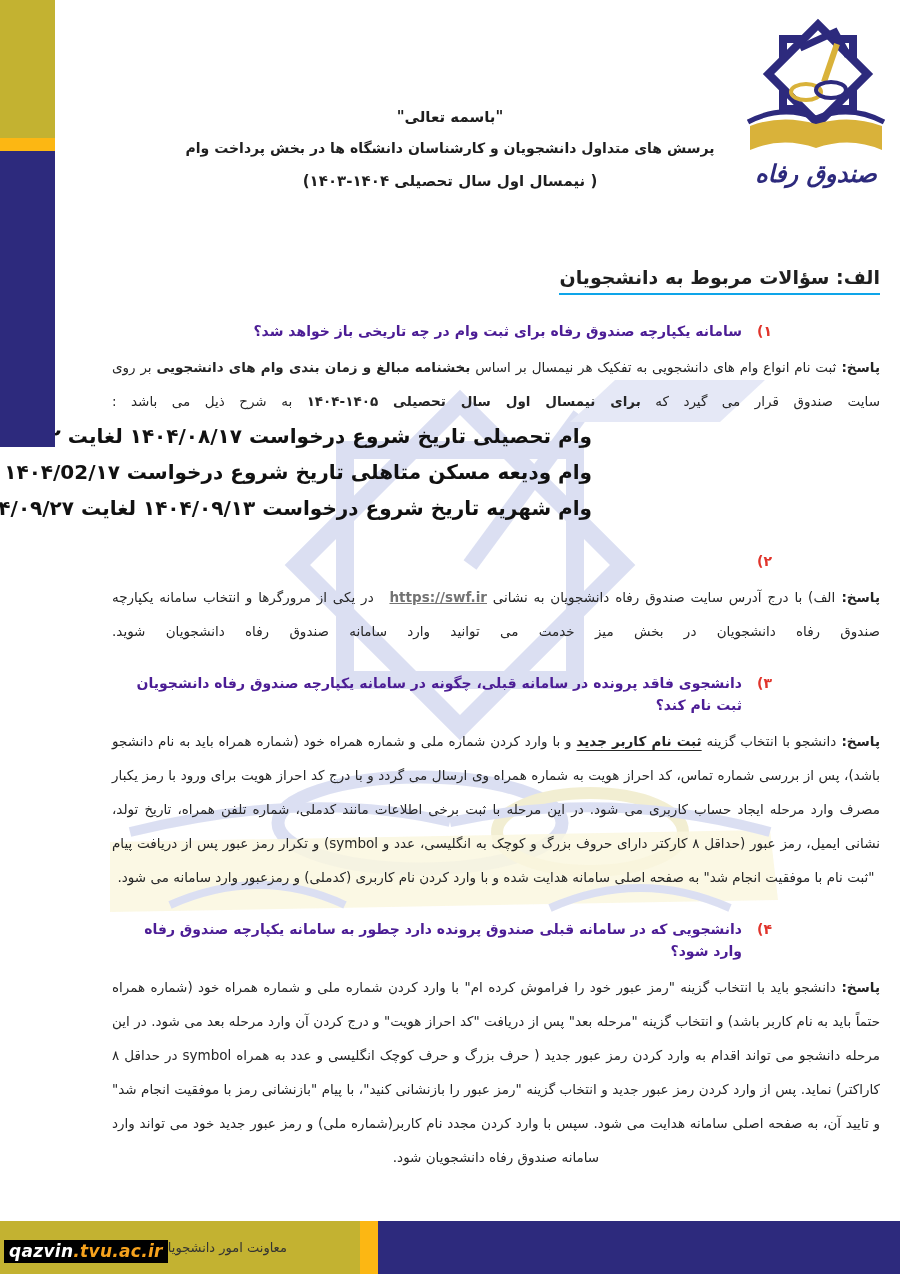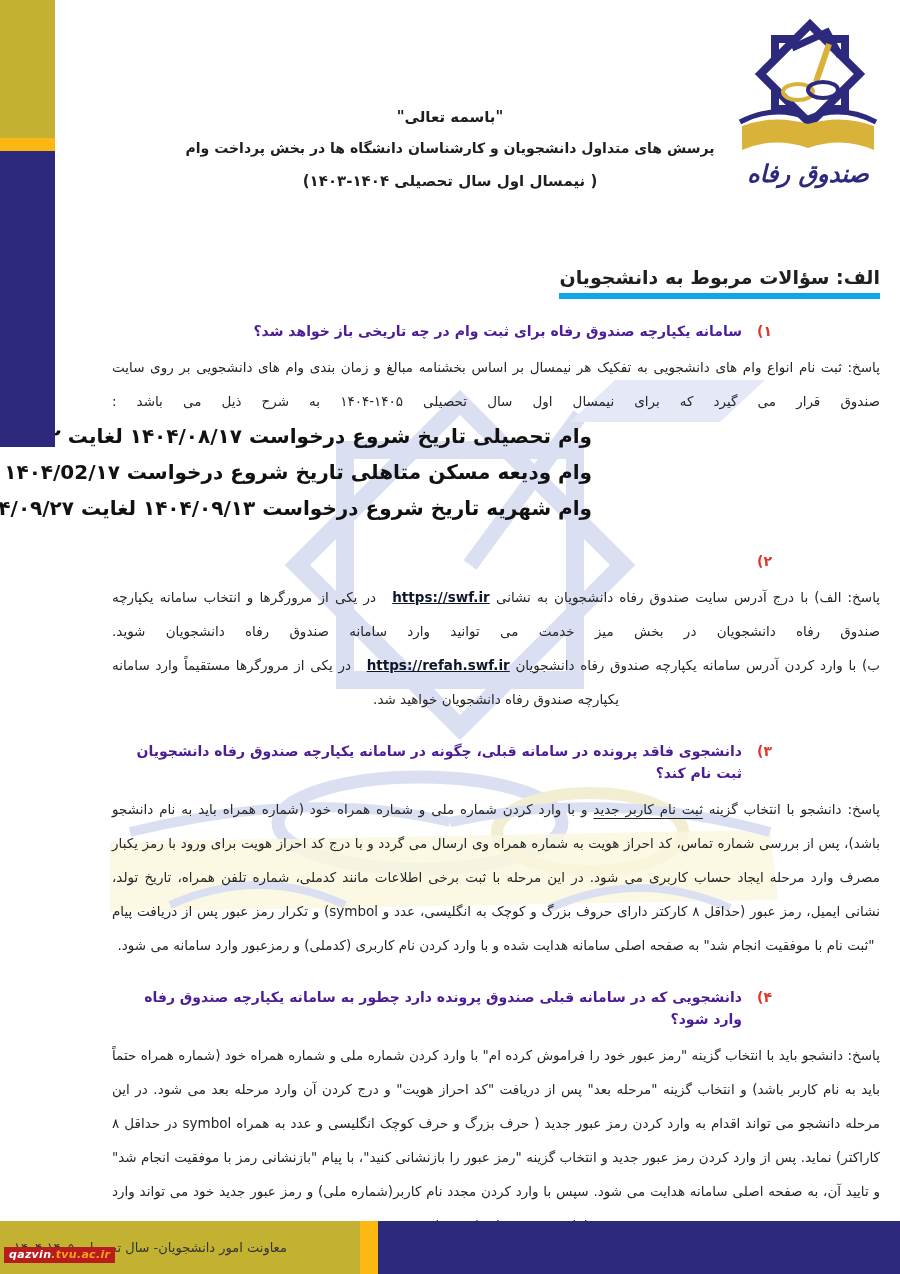--- a/index.html
+++ b/index.html
@@ -6,56 +6,56 @@
   body{
     width:900px;height:1274px;position:relative;overflow:hidden;
     background:#ffffff;font-family:"DejaVu Sans",sans-serif;color:#1f1f1f;
   }
   
   .side{position:absolute;left:0;top:0;width:55px;z-index:2;}
   .side .olive{height:138px;background:#c3b231;}
   .side .gold{height:13px;background:#fcb713;}
   .side .navy{height:296px;background:#2d2a7d;}
   
-  .logo{position:absolute;top:10px;right:16px;width:152px;height:190px;z-index:3;text-align:right;}
+  .logo{position:absolute;top:10px;right:8px;width:152px;height:190px;z-index:3;text-align:right;}
   .logo svg{display:block;}
   
   .hdr{position:absolute;left:60px;right:60px;top:108px;text-align:center;direction:rtl;z-index:3;}
   .bismillah{font-size:15px;font-weight:bold;margin:0 0 14px 0;}
   .doc-title{font-size:14px;font-weight:bold;margin:0 0 16px 0;letter-spacing:0;}
   .doc-sub{font-size:15px;font-weight:bold;margin:12px;}
   
   .section-h{position:absolute;top:266px;right:20px;direction:rtl;z-index:3;
-    font-size:19px;font-weight:bold;border-bottom:6px solid #0ea5e9;padding-bottom:5px;}
+    font-size:19px;font-weight:bold;border-bottom:2px solid #0ea5e9;padding-bottom:5px;}
   
   .wm{position:absolute;left:110px;top:360px;z-index:0;opacity:.5;pointer-events:none;}
   
   .content{position:absolute;left:112px;right:20px;top:320px;direction:rtl;z-index:1;}
   .qa{margin-bottom:24px;}
   .q-row{display:flex;gap:15px;padding-right:108px;font-weight:bold;font-size:14px;
     line-height:22px;margin-bottom:8px;align-items:baseline;}
   .q-num{color:#e0342b;flex:0 0 auto;}
   .q-text{color:#4c1d95;}
   .ans{margin:0;font-size:13.5px;line-height:34px;text-align:justify;color:#262626;}
   .ans.last-center{text-align-last:center;}
   .ans.last-justify{text-align-last:justify;}
-  .seg.b{font-weight:normal;}
+  .seg.b{font-weight:bold;}
   .seg.u{text-decoration:underline;text-underline-offset:4px;}
-  .seg.link{color:#0f172a;font-weight:bold;text-decoration:underline;cursor:pointer;padding-left:10px;}
+  .seg.link{color:#737373;font-weight:bold;text-decoration:underline;cursor:pointer;padding-left:10px;}
   .loan{font-weight:bold;font-size:20px;line-height:36px;margin-right:288px;
     white-space:nowrap;text-align:right;color:#111;}
   
   .f-olive{position:absolute;left:0;bottom:0;width:360px;height:53px;background:#c3b231;z-index:2;
     display:flex;align-items:center;justify-content:flex-end;direction:rtl;
     font-size:13px;color:#333;padding:0;box-sizing:border-box;}
   .f-olive span{margin-left:14px;margin-right:46px;}
   .f-gold{position:absolute;left:360px;bottom:0;width:18px;height:53px;background:#fcb713;z-index:2;}
   .f-navy{position:absolute;left:378px;right:0;bottom:0;height:53px;background:#2d2a7d;z-index:2;}
-  .badge{position:absolute;left:4px;bottom:11px;background:#b91c1c;z-index:4;
-    font-size:11px;font-weight:bold;font-style:italic;padding:1px 5px 2px;letter-spacing:.3px;text-align:center;}
+  .badge{position:absolute;left:4px;bottom:11px;background:#000000;z-index:4;
+    font-size:17px;font-weight:bold;font-style:italic;padding:1px 5px 2px;letter-spacing:.3px;text-align:center;}
   .badge .p1{color:#ffffff;}
   .badge .p2{color:#f6a21d;}
 </style>
 </head>
 <body>
 
 <div class="side">
   <div class="olive"></div>
   <div class="gold"></div>
   <div class="navy"></div>
@@ -112,21 +112,20 @@
       <p class="ans last-justify"><span class="seg b">پاسخ: </span><span class="seg">ثبت نام انواع وام های دانشجویی به تفکیک هر نیمسال بر اساس </span><span class="seg b">بخشنامه مبالغ و زمان بندی وام های دانشجویی</span><span class="seg"> بر روی سایت صندوق قرار می گیرد که </span><span class="seg b">برای نیمسال اول سال تحصیلی ۱۴۰۵-۱۴۰۴</span><span class="seg"> به شرح ذیل می باشد :</span></p>
       <div class="loan">وام تحصیلی تاریخ شروع درخواست ۱۴۰۴/۰۸/۱۷ لغایت ۱۴۰۴/۰۹/۱۲</div>
       <div class="loan">وام ودیعه مسکن متاهلی تاریخ شروع درخواست ۱۴۰۴/02/۱۷ لغایت ۱۴۰۴/۰۹/۱۲</div>
       <div class="loan">وام شهریه تاریخ شروع درخواست ۱۴۰۴/۰۹/۱۳ لغایت ۱۴۰۴/۰۹/۲۷</div>
     </div>
     <div class="qa">
       <div class="q-row">
         <span class="q-num">۲)</span>
       </div>
       <p class="ans last-justify"><span class="seg b">پاسخ: </span><span class="seg">الف) با درج آدرس سایت صندوق رفاه دانشجویان به نشانی </span><span class="seg link">https://swf.ir</span><span class="seg"> در یکی از مرورگرها و انتخاب سامانه یکپارچه صندوق رفاه دانشجویان در بخش میز خدمت می توانید وارد سامانه صندوق رفاه دانشجویان شوید.</span></p>
-      <p class="ans last-center"><span class="seg">ب) با وارد کردن آدرس سامانه یکپارچه صندوق رفاه دانشجویان </span><span class="seg link">https://refah.swf.ir</span><span class="seg"> در یکی از مرورگرها مستقیماً وارد سامانه یکپارچه صندوق رفاه دانشجویان خواهید شد.</span></p>
     </div>
     <div class="qa">
       <div class="q-row">
         <span class="q-num">۳)</span>
         <span class="q-text">دانشجوی فاقد پرونده در سامانه قبلی، چگونه در سامانه یکپارچه صندوق رفاه دانشجویان ثبت نام کند؟</span>
       </div>
       <p class="ans last-center"><span class="seg b">پاسخ: </span><span class="seg">دانشجو با انتخاب گزینه </span><span class="seg b u">ثبت نام کاربر جدید</span><span class="seg"> و با وارد کردن شماره ملی و شماره همراه خود (شماره همراه باید به نام دانشجو باشد)، پس از بررسی شماره تماس، کد احراز هویت به شماره همراه وی ارسال می گردد و با درج کد احراز هویت برای ورود با رمز یکبار مصرف وارد مرحله ایجاد حساب کاربری می شود. در این مرحله با ثبت برخی اطلاعات مانند کدملی، شماره تلفن همراه، تاریخ تولد، نشانی ایمیل، رمز عبور (حداقل ۸ کارکتر دارای حروف بزرگ و کوچک به انگلیسی، عدد و symbol) و تکرار رمز عبور پس از دریافت پیام "ثبت نام با موفقیت انجام شد" به صفحه اصلی سامانه هدایت شده و با وارد کردن نام کاربری (کدملی) و رمزعبور وارد سامانه می شود.</span></p>
     </div>
     <div class="qa">
       <div class="q-row">

